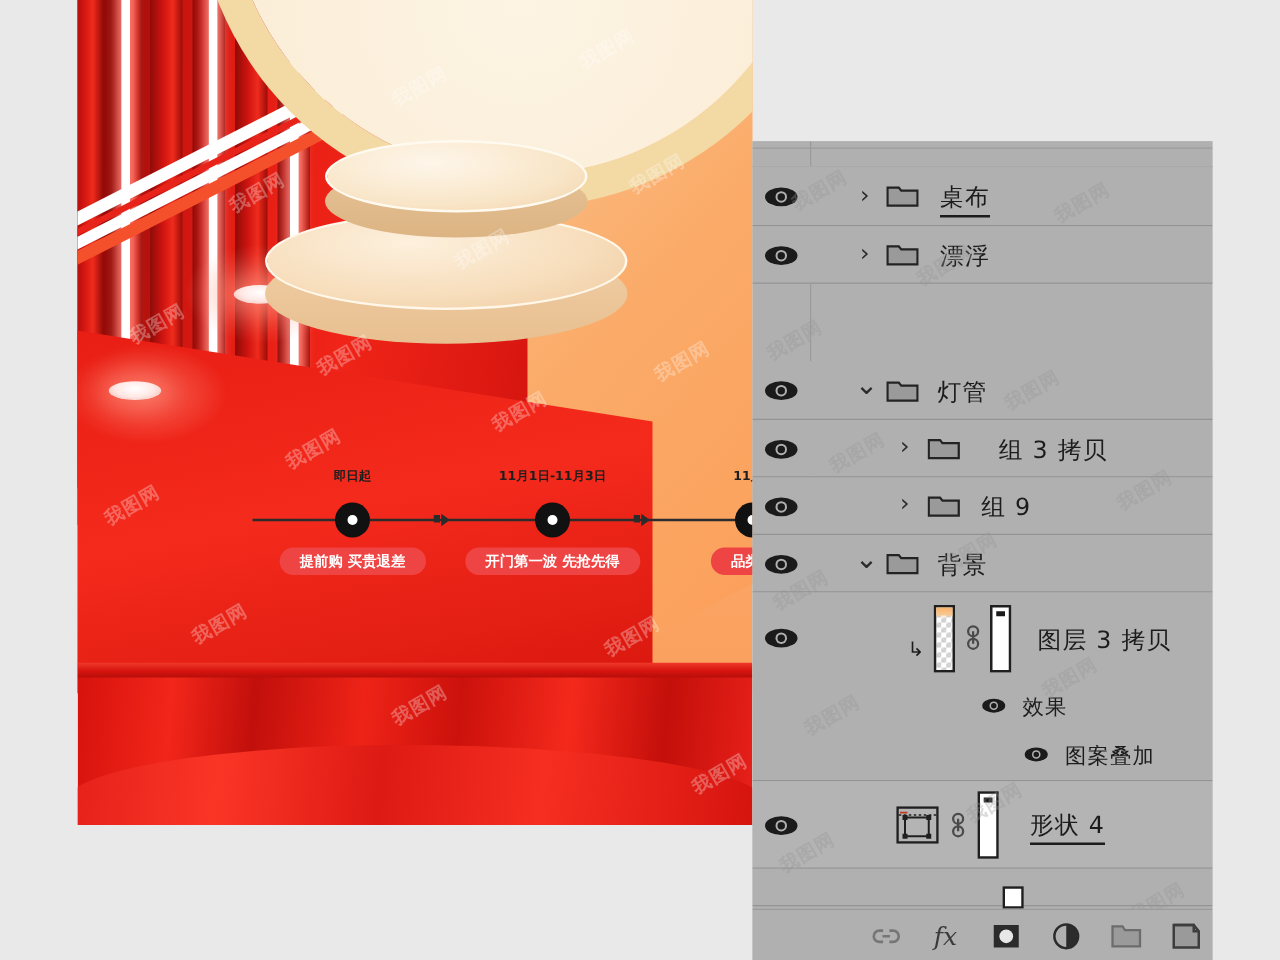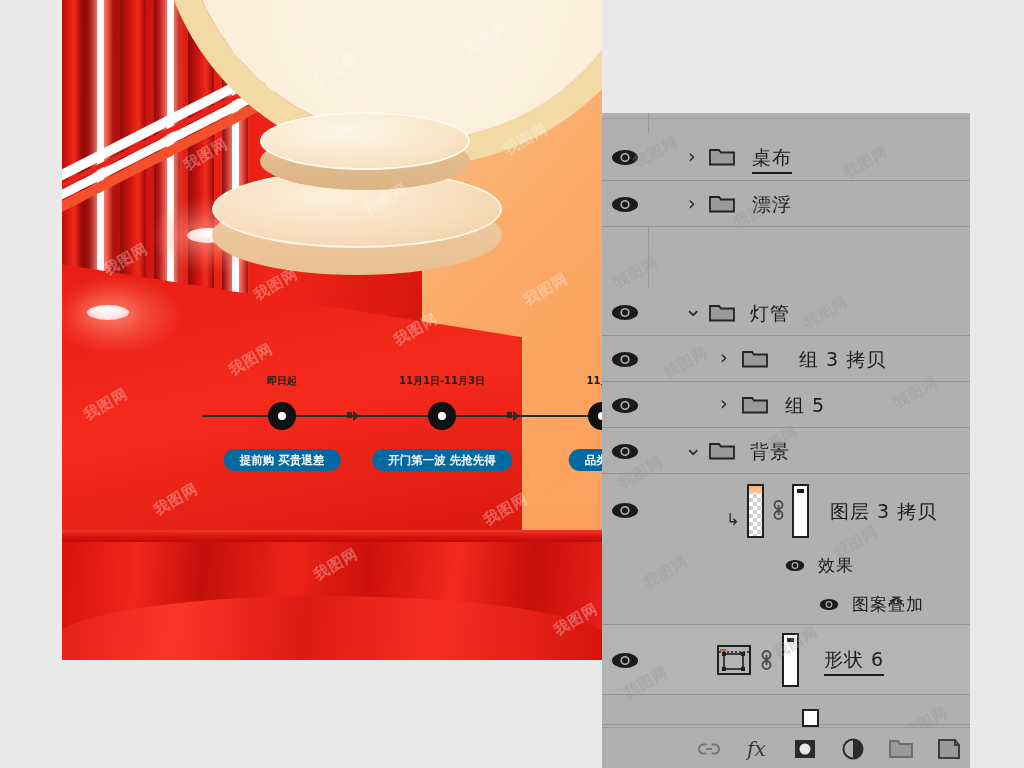--- a/index.html
+++ b/index.html
@@ -233,28 +233,27 @@
     white-space: nowrap;
     transform: translateX(-50%);
   }
   .tl-pill {
     position: absolute;
     top: 68px;
     height: 22px;
     line-height: 22px;
     padding: 0 16px;
     border-radius: 11px;
-    background: #0369a1;
+    background: #ef4444;
     color: #fff;
     font-family: "DejaVu Sans", "Liberation Sans", sans-serif;
     font-size: 11.5px;
     font-weight: bold;
     white-space: nowrap;
     transform: translateX(-50%);
-    margin-top: 11px;
   }
   .tl-arrow {
     position: absolute;
     top: 41px;
     width: 0; height: 0;
     border-left: 7px solid #2c2c2c;
     border-top: 5px solid transparent;
     border-bottom: 5px solid transparent;
   }
   .tl-arrow2 {
@@ -624,21 +623,21 @@
             <circle cx="14" cy="8.5" r="4.6" fill="#b0b0b0"></circle>
             <circle cx="14" cy="8.5" r="3" fill="#1b1b1b"></circle>
           </svg>
       </span>
       <span class="chevron" style="left:118px;top:12px;">›</span>
       <span class="folder-icon" style="left:140px;top:12px;">
         <svg viewBox="0 0 26 20" width="26" height="20">
             <path d="M1 4 L1 18.5 L25 18.5 L25 6.5 L12 6.5 L10 4 Z" fill="#9a9a9a" stroke="#232323" stroke-width="1.8"></path>
           </svg>
       </span>
-      <span class="layer-name" style="left:183px;top:11px;">组 5</span>
+      <span class="layer-name" style="left:183px;top:11px;">组 9</span>
     </div>
 
     <div class="layer-row" style="top:315px;height:46px;">
       <span class="eye">
         <svg viewBox="0 0 28 17" width="28" height="17">
             <ellipse cx="14" cy="8.5" rx="13" ry="7.5" fill="#1b1b1b"></ellipse>
             <circle cx="14" cy="8.5" r="4.6" fill="#b0b0b0"></circle>
             <circle cx="14" cy="8.5" r="3" fill="#1b1b1b"></circle>
           </svg>
       </span>
@@ -721,21 +720,21 @@
       <span class="chain" style="left:158px;top:24px;">
         <svg viewBox="0 0 13 22" width="13" height="22" fill="none" stroke="#4a4a4a" stroke-width="1.8">
             <circle cx="6.5" cy="6" r="4"></circle>
             <circle cx="6.5" cy="16" r="4"></circle>
             <line x1="6.5" y1="6" x2="6.5" y2="16"></line>
           </svg>
       </span>
       <span class="thumb-mask" style="left:180px;top:8px;">
           <span class="mark"></span>
         </span>
-      <span class="layer-name underlined" style="left:222px;top:22px;">形状 6</span>
+      <span class="layer-name underlined" style="left:222px;top:22px;">形状 4</span>
     </div>
 
     <div class="layer-row" style="top:582px;height:30px;">
       <span class="partial-thumb" style="left:200px;top:14px;"></span>
     </div>
 
     <div class="wm wm-dark" style="left:30px;top:30px;">我图网</div>
     <div class="wm wm-dark" style="left:130px;top:90px;">我图网</div>
     <div class="wm wm-dark" style="left:10px;top:150px;">我图网</div>
     <div class="wm wm-dark" style="left:240px;top:40px;">我图网</div>

